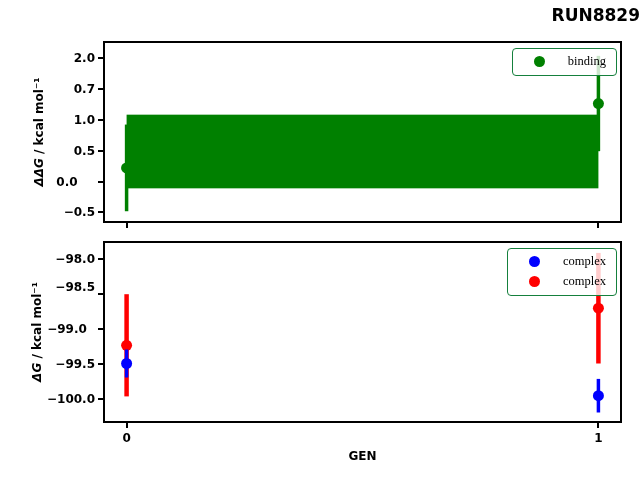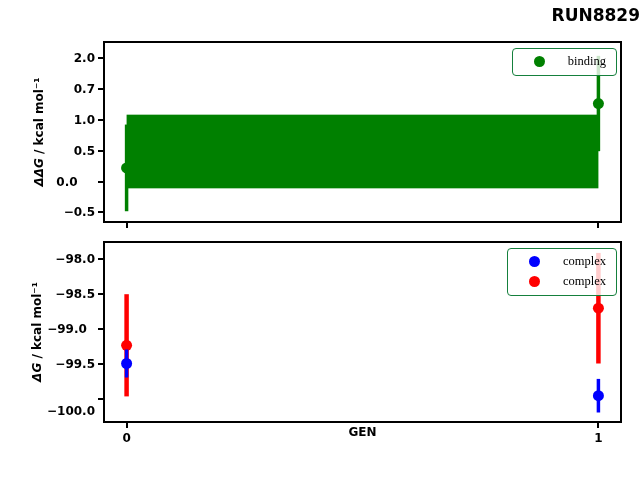--- a/index.html
+++ b/index.html
@@ -20,21 +20,21 @@
   .axes svg{position:absolute;left:-2px;top:-2px;}
   .ylabel{
     position:absolute;width:230px;height:16px;text-align:center;
     font-size:12px;font-weight:bold;transform:rotate(-90deg);transform-origin:center;
     white-space:nowrap;
   }
   .ylabel .math{font-style:italic;}
   .ylabel-top{left:-75px;top:124px;}
   .ylabel-bottom{left:-77px;top:324px;}
   .xlabel{
-    position:absolute;left:103px;top:425px;width:519px;text-align:center;
+    position:absolute;left:103px;top:449px;width:519px;text-align:center;
     font-size:12px;font-weight:bold;
   }
   .tick-label{position:absolute;font-size:12px;font-weight:bold;line-height:16px;}
   .ytick-label{width:56px;text-align:right;}
   .xtick-label{width:30px;text-align:center;}
   .tickmark{position:absolute;background:#000;}
   .legend{
     position:absolute;top:5px;right:3px;z-index:3;
     background:rgba(255,255,255,0.8);border:1px solid #15803d;border-radius:4px;
     padding:5px 10px 6px 8px;display:flex;flex-direction:column;gap:5px;font-family:Liberation Serif, serif;
@@ -110,24 +110,24 @@
     <div class="tick-label ytick-label" style="left: 39px; top: 142.571px;">0.5</div>
     <div class="tickmark" style="left: 98px; top: 180.524px; width: 5px; height: 2px;"></div>
     <div class="tick-label ytick-label" style="left: 39px; top: 173.524px; text-align: center;">0.0</div>
     <div class="tickmark" style="left: 98px; top: 211.476px; width: 5px; height: 2px;"></div>
     <div class="tick-label ytick-label" style="left: 39px; top: 204.476px;">−0.5</div>
     <div class="tickmark" style="left: 125.591px; top: 223px; width: 2px; height: 5px;"></div>
     <div class="tickmark" style="left: 597.409px; top: 223px; width: 2px; height: 5px;"></div>
     <div class="tickmark" style="left: 98px; top: 257.5px; width: 5px; height: 2px;"></div>
     <div class="tick-label ytick-label" style="left: 39px; top: 250.5px; text-align: right;">−98.0</div>
     <div class="tickmark" style="left: 98px; top: 292.5px; width: 5px; height: 2px;"></div>
-    <div class="tick-label ytick-label" style="left: 39px; top: 286px;">−98.5</div>
+    <div class="tick-label ytick-label" style="left: 39px; top: 279px;">−98.5</div>
     <div class="tickmark" style="left: 98px; top: 327.5px; width: 5px; height: 2px;"></div>
     <div class="tick-label ytick-label" style="left: 39px; top: 320.5px; text-align: center;">−99.0</div>
     <div class="tickmark" style="left: 98px; top: 362.5px; width: 5px; height: 2px;"></div>
     <div class="tick-label ytick-label" style="left: 39px; top: 355.5px;">−99.5</div>
     <div class="tickmark" style="left: 98px; top: 397.5px; width: 5px; height: 2px;"></div>
-    <div class="tick-label ytick-label" style="left: 39px; top: 390.5px; margin-top: 12px;">−100.0</div>
+    <div class="tick-label ytick-label" style="left: 39px; top: 390.5px;">−100.0</div>
     <div class="tickmark" style="left: 125.591px; top: 423px; width: 2px; height: 5px;"></div>
     <div class="tick-label xtick-label" style="left: 111.591px; top: 430px;">0</div>
     <div class="tickmark" style="left: 597.409px; top: 423px; width: 2px; height: 5px;"></div>
     <div class="tick-label xtick-label" style="left: 583.409px; top: 430px;">1</div>
   </div>
 
 </body></html>

